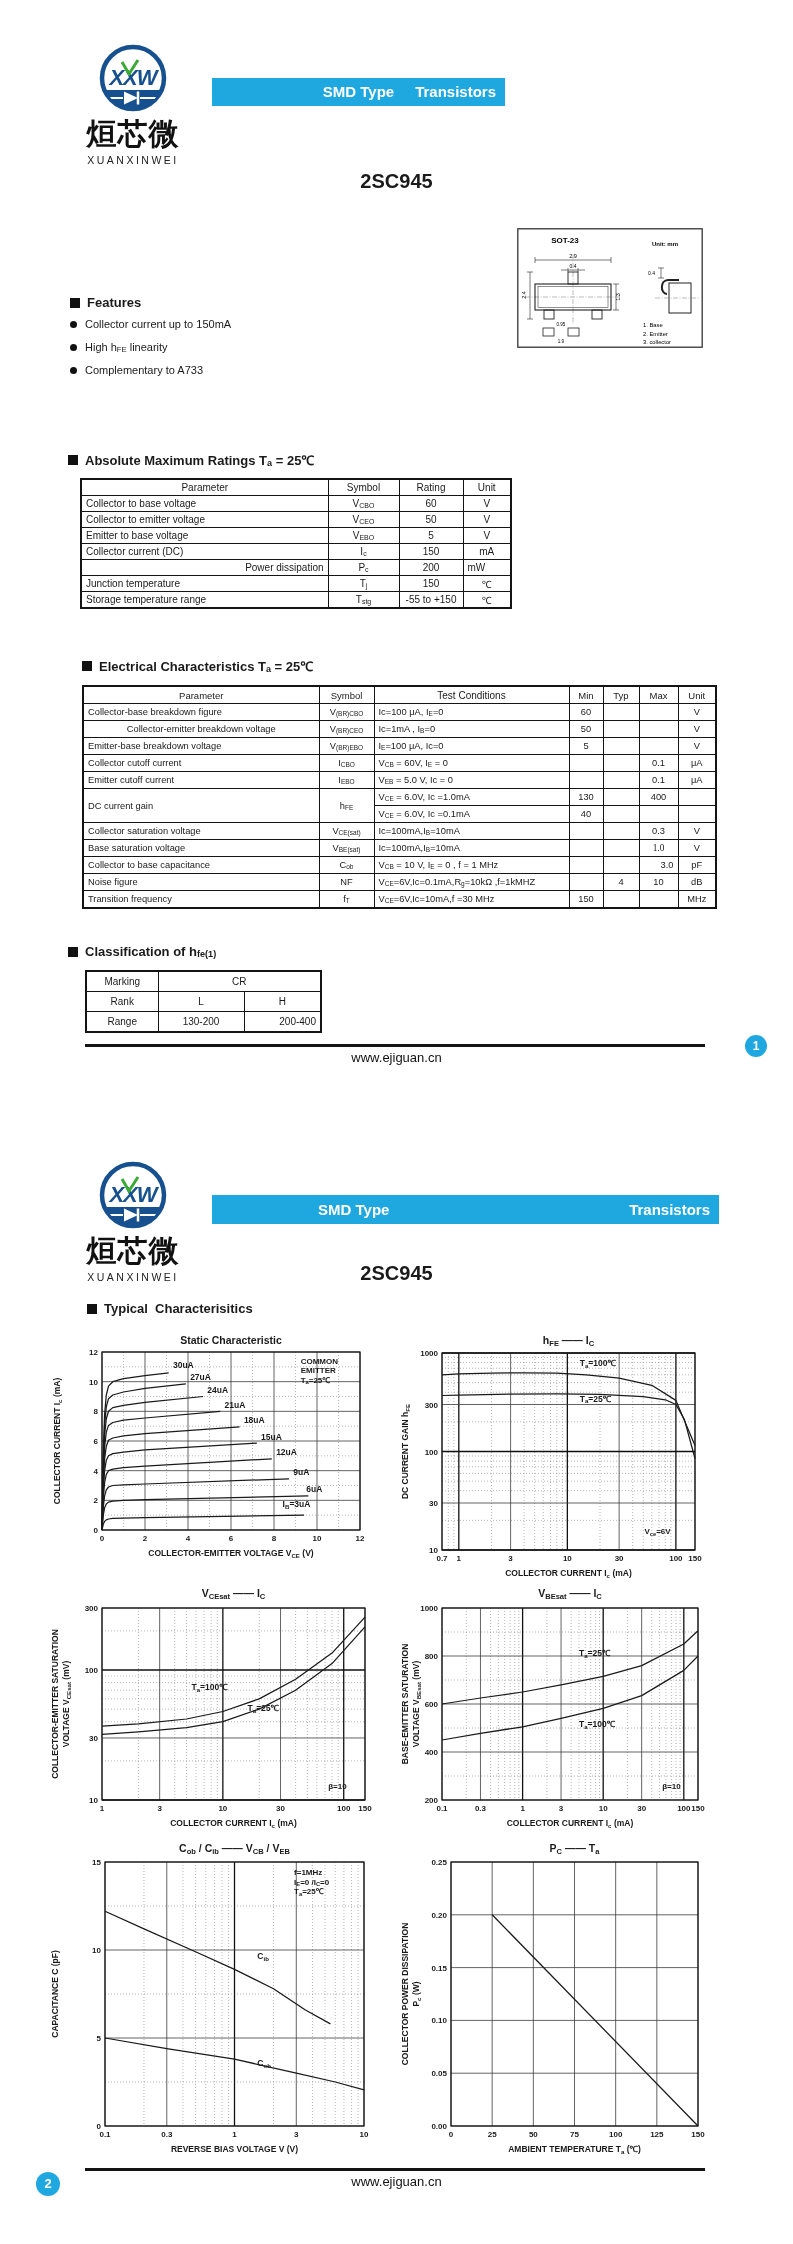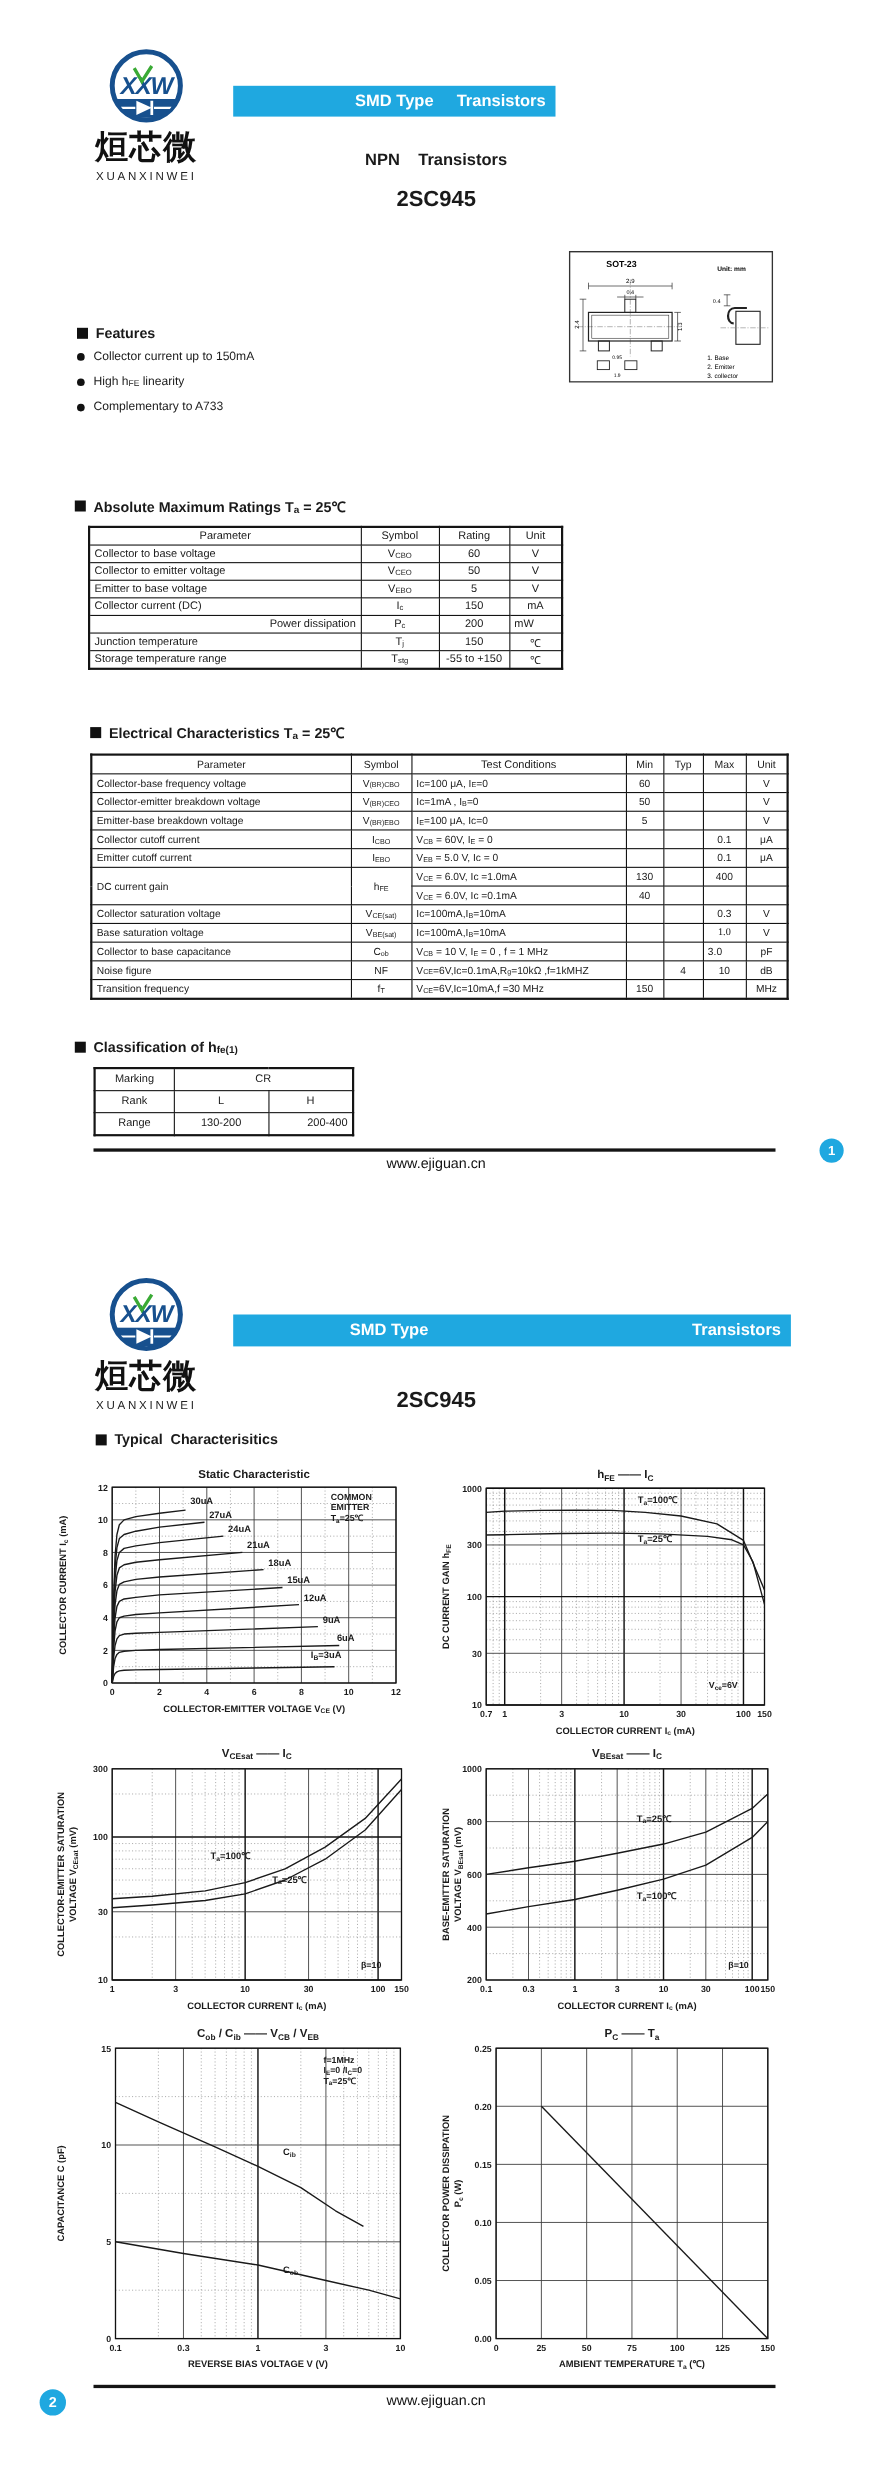--- a/index.html
+++ b/index.html
@@ -27,21 +27,20 @@
 </head>
 <body>
 
 <div id="page">
 
   <div class="abs banner" id="banner1" style="left:212px;top:78px;width:293px;height:28px;line-height:28px">
     <span class="bl">SMD Type</span>
     <span class="br">Transistors</span>
   </div>
 
-  <div class="abs ctr" style="top:137px;font-size:15px;font-weight:bold;white-space:pre">NPN    Transistors</div>
   <div class="abs ctr" style="top:170px;font-size:20px;font-weight:bold">2SC945</div>
 
   <svg class="abs" id="pkg" style="left:517px;top:228px" width="186" height="120" viewBox="0 0 186 120">
     <rect x="0.8" y="0.8" width="184.4" height="118.4" fill="#fff" stroke="#333" stroke-width="1.3"></rect>
     <text x="48" y="15" text-anchor="middle" font-size="8" font-weight="bold"><tspan>SOT-23</tspan></text>
     <text x="148" y="18" text-anchor="middle" font-size="6" font-weight="bold"><tspan>Unit: mm</tspan></text>
 
     <path d="M56,26 V96 M8,69 H104" stroke="#777" stroke-width="0.5" stroke-dasharray="5 1.5 1 1.5" fill="none"></path>
 
     <path d="M18,32 H94 M18,29 V35 M94,29 V35" stroke="#222" stroke-width="0.6" fill="none"></path>
@@ -172,30 +171,30 @@
           <tr>
             <td style="text-align: center; height: 16px; font-size: 9.5px;">Parameter</td>
             <td style="text-align: center; height: 16px; font-size: 9.5px;">Symbol</td>
             <td style="text-align: center; height: 16px; font-size: 10px;">Test Conditions</td>
             <td style="text-align: center; height: 16px; font-size: 9.5px;">Min</td>
             <td style="text-align: center; height: 16px; font-size: 9.5px;">Typ</td>
             <td style="text-align: center; height: 16px; font-size: 9.5px;">Max</td>
             <td style="text-align: center; height: 16px; font-size: 9.5px;">Unit</td>
           </tr>
           <tr>
-            <td rowspan="1" style="text-align: left; height: 16px; font-size: 9.3px;">Collector-base frequency voltage</td>
+            <td rowspan="1" style="text-align: left; height: 16px; font-size: 9.3px;">Collector-base breakdown figure</td>
             <td rowspan="1" style="text-align: center; height: 16px; font-size: 9.3px;">V<sub>(BR)CBO</sub></td>
             <td style="text-align: left; height: 16px; font-size: 9.3px;">Ic=100 μA, I<sub>E</sub>=0</td>
             <td style="text-align: center; height: 16px; font-size: 9.3px;">60</td>
             <td style="text-align: center; height: 16px; font-size: 9.3px;"></td>
             <td style="text-align: center; height: 16px; font-size: 9.3px;"></td>
             <td style="text-align: center; height: 16px; font-size: 9.3px;">V</td>
           </tr>
           <tr>
-            <td rowspan="1" style="text-align: left; height: 16px; font-size: 9.3px;">Collector-emitter breakdown voltage</td>
+            <td rowspan="1" style="text-align: center; height: 16px; font-size: 9.3px;">Collector-emitter breakdown voltage</td>
             <td rowspan="1" style="text-align: center; height: 16px; font-size: 9.3px;">V<sub>(BR)CEO</sub></td>
             <td style="text-align: left; height: 16px; font-size: 9.3px;">Ic=1mA , I<sub>B</sub>=0</td>
             <td style="text-align: center; height: 16px; font-size: 9.3px;">50</td>
             <td style="text-align: center; height: 16px; font-size: 9.3px;"></td>
             <td style="text-align: center; height: 16px; font-size: 9.3px;"></td>
             <td style="text-align: center; height: 16px; font-size: 9.3px;">V</td>
           </tr>
           <tr>
             <td rowspan="1" style="text-align: left; height: 16px; font-size: 9.3px;">Emitter-base breakdown voltage</td>
             <td rowspan="1" style="text-align: center; height: 16px; font-size: 9.3px;">V<sub>(BR)EBO</sub></td>
@@ -256,21 +255,21 @@
             <td style="text-align: center; height: 16px; font-size: 9.3px;"></td>
             <td style="text-align: center; height: 16px; font-size: 9.3px; font-family: Liberation Serif, serif;">1.0</td>
             <td style="text-align: center; height: 16px; font-size: 9.3px;">V</td>
           </tr>
           <tr>
             <td rowspan="1" style="text-align: left; height: 16px; font-size: 9.3px;">Collector to base  capacitance</td>
             <td rowspan="1" style="text-align: center; height: 16px; font-size: 9.3px;">C<sub>ob</sub></td>
             <td style="text-align: left; height: 16px; font-size: 9.3px;">V<sub>CB</sub> = 10 V, I<sub>E</sub> = 0 , f = 1 MHz</td>
             <td style="text-align: center; height: 16px; font-size: 9.3px;"></td>
             <td style="text-align: center; height: 16px; font-size: 9.3px;"></td>
-            <td style="text-align: left; height: 16px; font-size: 9.3px;">3.0</td>
+            <td style="text-align: right; height: 16px; font-size: 9.3px;">3.0</td>
             <td style="text-align: center; height: 16px; font-size: 9.3px;">pF</td>
           </tr>
           <tr>
             <td rowspan="1" style="text-align: left; height: 16px; font-size: 9.3px;">Noise figure</td>
             <td rowspan="1" style="text-align: center; height: 16px; font-size: 9.3px;">NF</td>
             <td style="text-align: left; height: 16px; font-size: 9.3px;">V<sub>CE</sub>=6V,Ic=0.1mA,R<sub>g</sub>=10kΩ ,f=1kMHZ</td>
             <td style="text-align: center; height: 16px; font-size: 9.3px;"></td>
             <td style="text-align: center; height: 16px; font-size: 9.3px;">4</td>
             <td style="text-align: center; height: 16px; font-size: 9.3px;">10</td>
             <td style="text-align: center; height: 16px; font-size: 9.3px;">dB</td>

